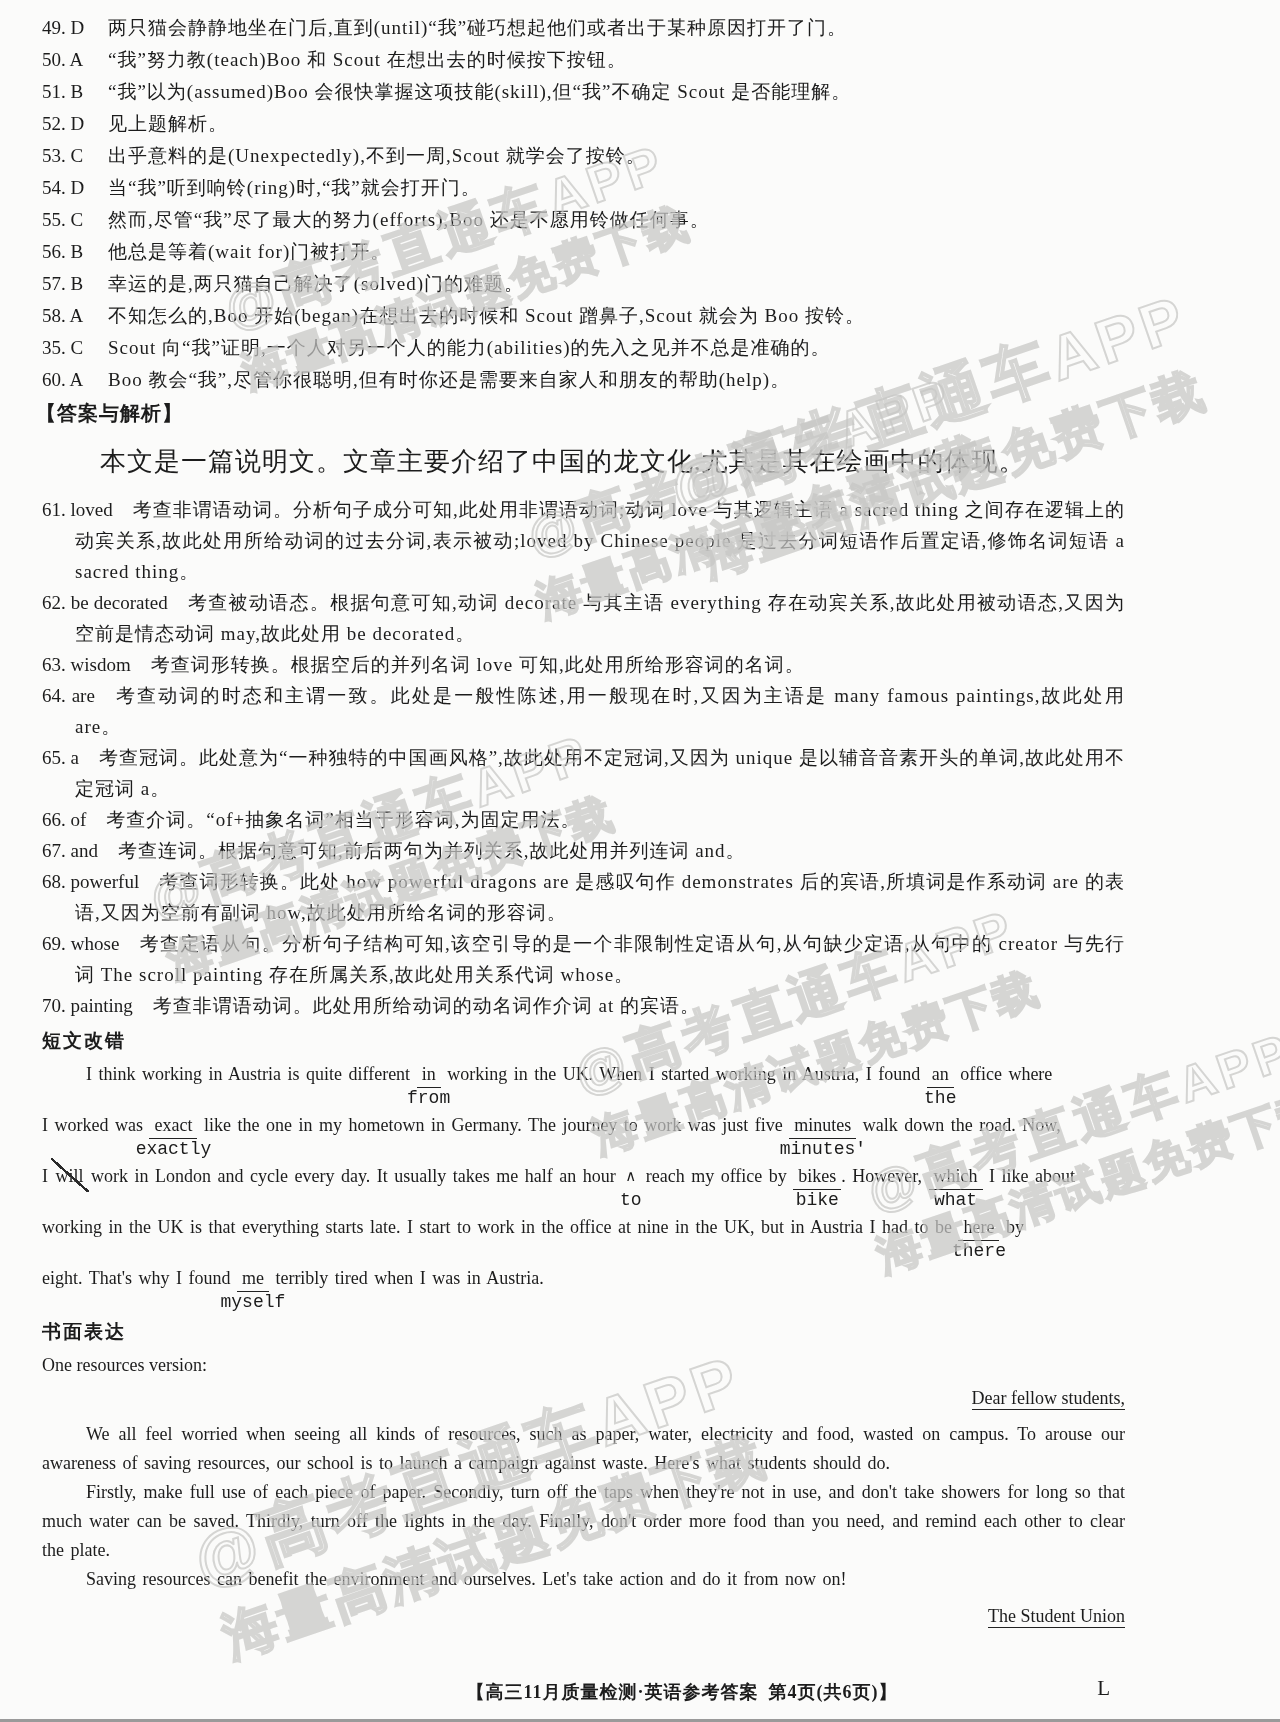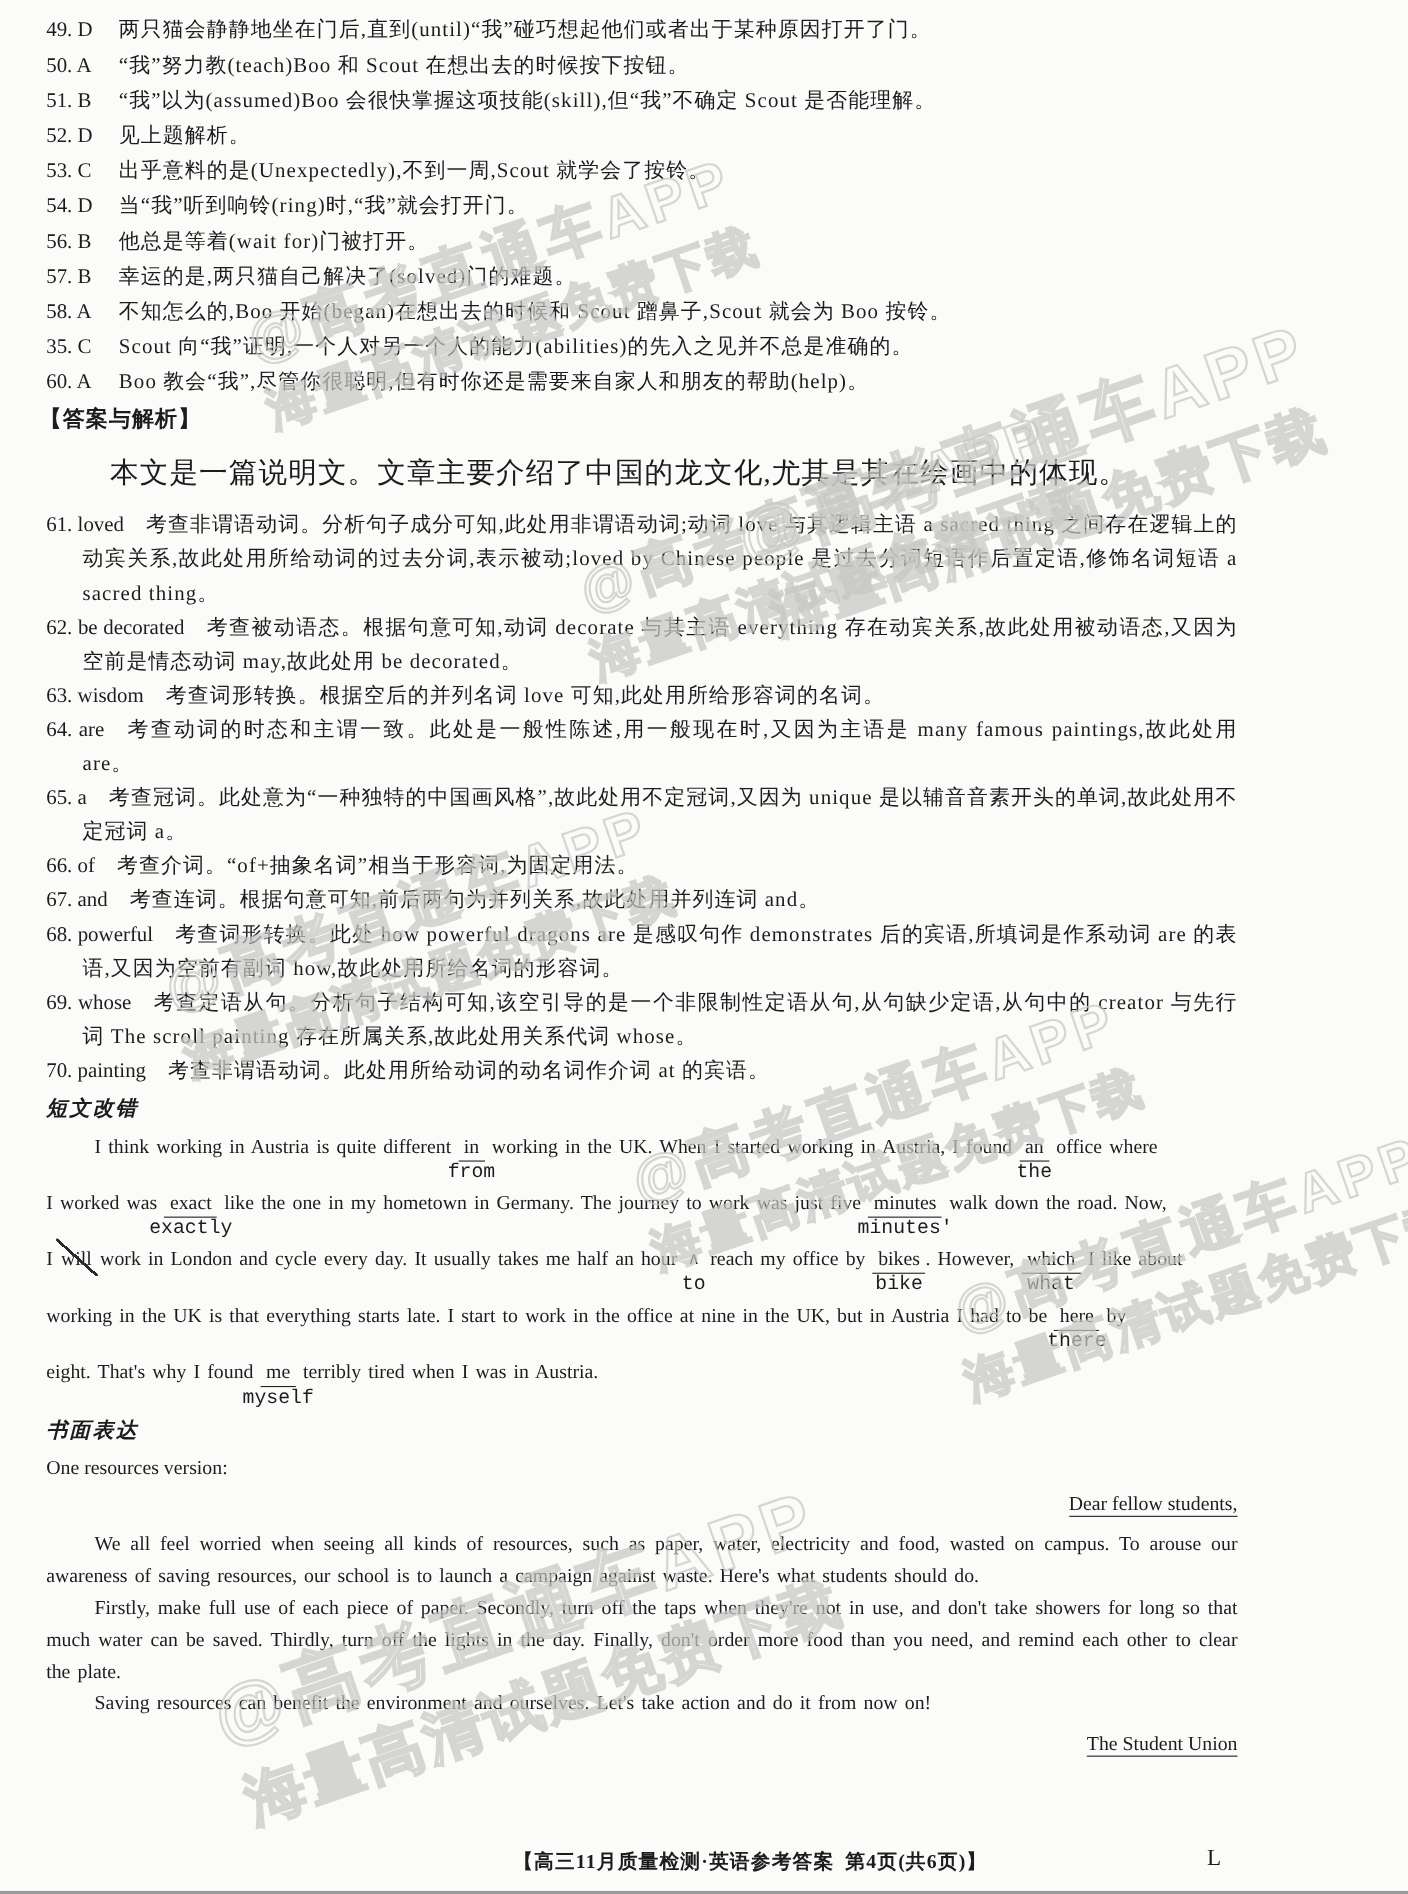--- a/index.html
+++ b/index.html
@@ -12,21 +12,21 @@
   .cz-no{flex:0 0 66px;letter-spacing:0;}
   .cz-tx{flex:1;}
 
   
   .h-analysis{font-size:20px;font-weight:700;line-height:34px;margin:0 0 0 -6px;letter-spacing:1px;}
   .intro{margin:16px;text-indent:42px;font-size:26px;line-height:32px;letter-spacing:1px;}
   .gr-row{font-size:19px;line-height:31px;letter-spacing:1px;padding-left:33px;text-indent:-33px;text-align:justify;}
   .gr-no{letter-spacing:0;}
 
   
-  .h-sec{font-size:19px;font-weight:600;margin:4px 0 2px 0;line-height:32px;letter-spacing:2px;font-style:italic;}
+  .h-sec{font-size:19px;font-weight:600;margin:4px 0 2px 0;line-height:32px;letter-spacing:2px;}
   .h-essay{margin-top:8px;}
 
   
   .ec-wrap{margin-top:4px;}
   .ec-line{position:relative;font-size:18px;line-height:26px;margin-bottom:24px;word-spacing:2px;}
   .ec-line.indent{text-indent:44px;}
   .corr{position:relative;display:inline-block;text-indent:0;}
   .uw{display:inline-block;border-bottom:1.5px solid #222;padding:0 5px;}
   .cw{display:inline-block;font-size:15px;padding:0 3px;position:relative;top:-1px;}
   .fix{position:absolute;top:24px;left:50%;transform:translateX(-50%);white-space:nowrap;font-size:18px;letter-spacing:0;font-family:Liberation Mono, monospace;}
@@ -78,20 +78,24 @@
           <span class="cz-no">52. D</span>
           <span class="cz-tx">见上题解析。</span>
         </div>
         <div class="cz-row">
           <span class="cz-no">53. C</span>
           <span class="cz-tx">出乎意料的是(Unexpectedly),不到一周,Scout 就学会了按铃。</span>
         </div>
         <div class="cz-row">
           <span class="cz-no">54. D</span>
           <span class="cz-tx">当“我”听到响铃(ring)时,“我”就会打开门。</span>
+        </div>
+        <div class="cz-row">
+          <span class="cz-no">55. C</span>
+          <span class="cz-tx">然而,尽管“我”尽了最大的努力(efforts),Boo 还是不愿用铃做任何事。</span>
         </div>
         <div class="cz-row">
           <span class="cz-no">56. B</span>
           <span class="cz-tx">他总是等着(wait for)门被打开。</span>
         </div>
         <div class="cz-row">
           <span class="cz-no">57. B</span>
           <span class="cz-tx">幸运的是,两只猫自己解决了(solved)门的难题。</span>
         </div>
         <div class="cz-row">

